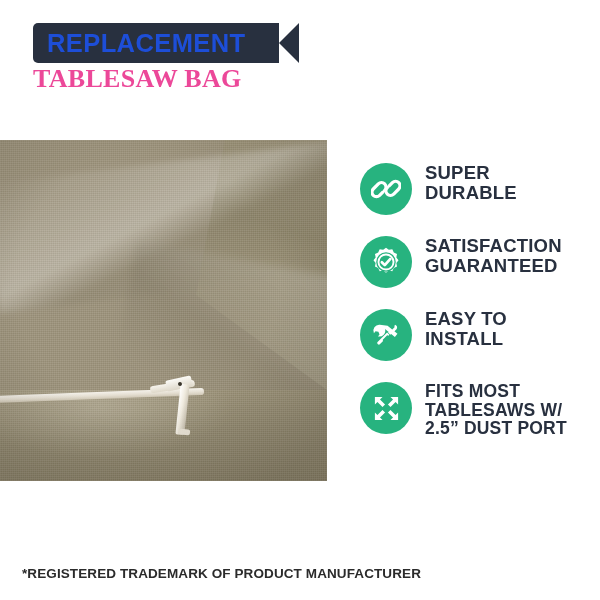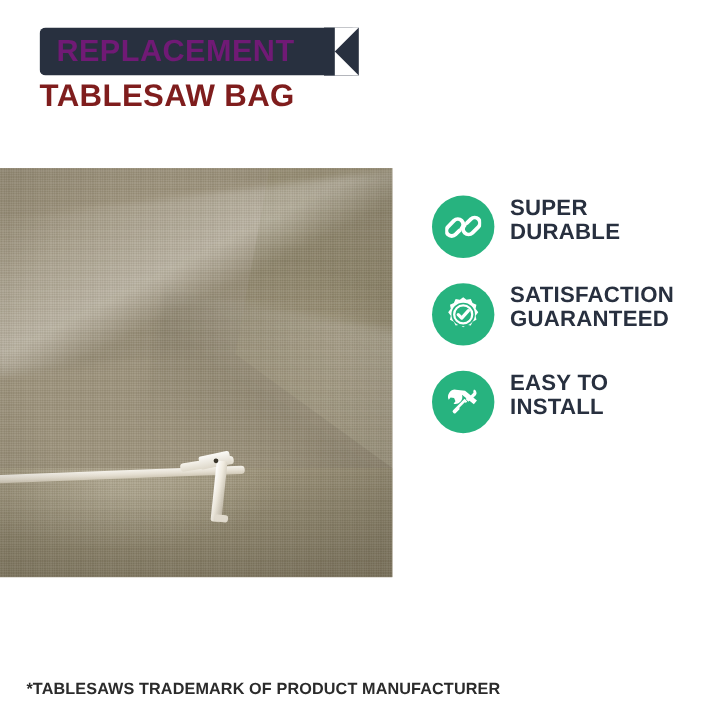--- a/index.html
+++ b/index.html
@@ -54,34 +54,35 @@
     border-right: 20px solid transparent;
   }
   #ribbon-label {
     position: absolute;
     left: 47px;
     top: 23px;
     height: 56px;
     line-height: 40px;
     font-size: 25.5px;
     font-weight: bold;
-    color: #701a75;
+    color: #1d4ed8;
     letter-spacing: 0.4px;
     white-space: nowrap;
     z-index: 3;
   }
   #subtitle-label {
     position: absolute;
     left: 33px;
     top: 64px;
     font-size: 26px;
     font-weight: bold;
-    color: #7f1d1d;
+    color: #ec4899;
     letter-spacing: 0.3px;
     white-space: nowrap;
+    font-family: Liberation Serif, serif;
   }
 
   
   #product-photo {
     position: absolute;
     left: 0;
     top: 140px;
     width: 327px;
     height: 341px;
     overflow: hidden;
@@ -297,17 +298,36 @@
         </g>
         <g stroke="#27B37F" stroke-width="1.7" fill="none" stroke-linecap="round">
           <path d="M17.6 17.2 L13.4 21.4"></path>
         </g>
       </svg>
     </div>
     <div class="feature-text">EASY TO
 INSTALL</div>
   </div>
 
+  <div class="feature-row three-line">
+    <div class="feature-icon">
+      <svg width="29" height="29" viewBox="0 0 32 32">
+        <g fill="#ffffff">
+
+          <path d="M3.2 3.2 L11.6 3.2 L8.8 6.0 L14.4 11.6 L11.6 14.4 L6.0 8.8 L3.2 11.6 z"></path>
+
+          <path d="M28.8 3.2 L28.8 11.6 L26.0 8.8 L20.4 14.4 L17.6 11.6 L23.2 6.0 L20.4 3.2 z"></path>
+
+          <path d="M3.2 28.8 L3.2 20.4 L6.0 23.2 L11.6 17.6 L14.4 20.4 L8.8 26.0 L11.6 28.8 z"></path>
+
+          <path d="M28.8 28.8 L20.4 28.8 L23.2 26.0 L17.6 20.4 L20.4 17.6 L26.0 23.2 L28.8 20.4 z"></path>
+        </g>
+      </svg>
+    </div>
+    <div class="feature-text">FITS MOST
+TABLESAWS W/
+2.5” DUST PORT</div>
+  </div>
 
 
 </div>
 
-<div id="footer-note">*TABLESAWS TRADEMARK OF PRODUCT MANUFACTURER</div>
+<div id="footer-note">*REGISTERED TRADEMARK OF PRODUCT MANUFACTURER</div>
 
 </body></html>

